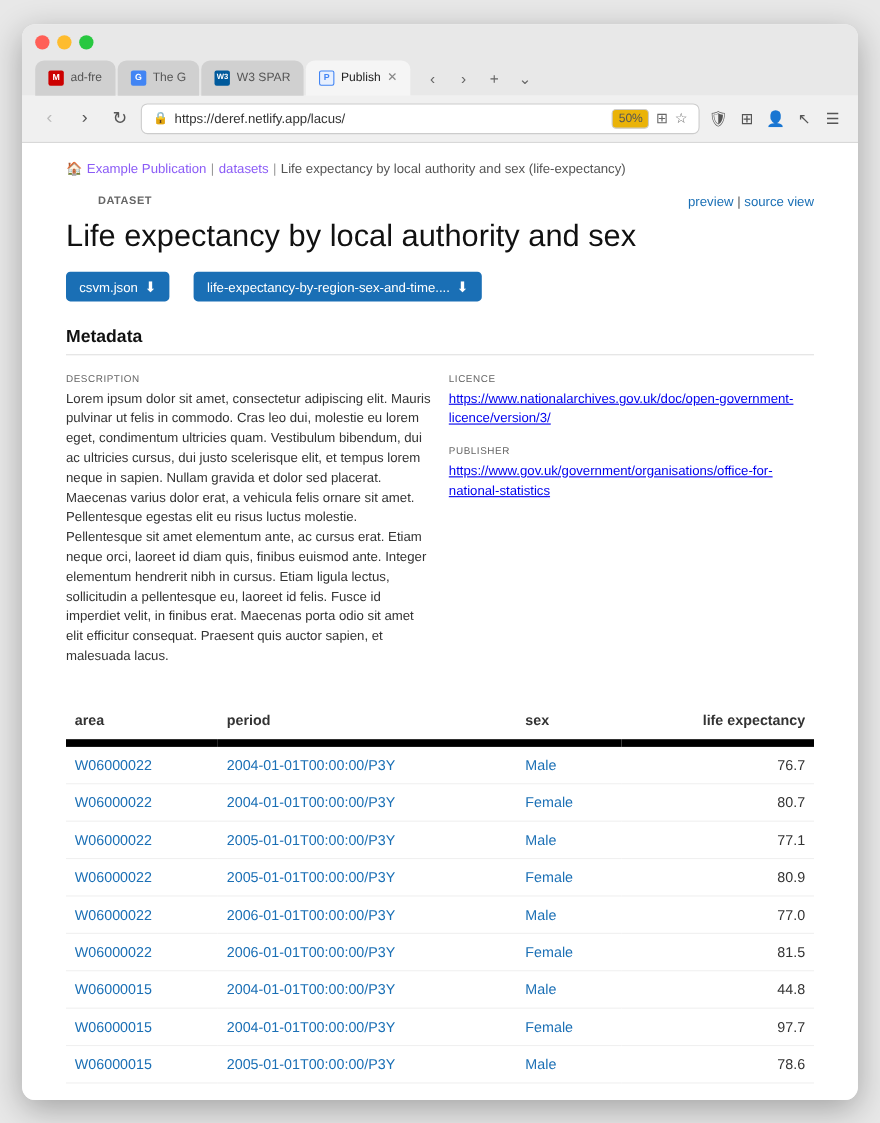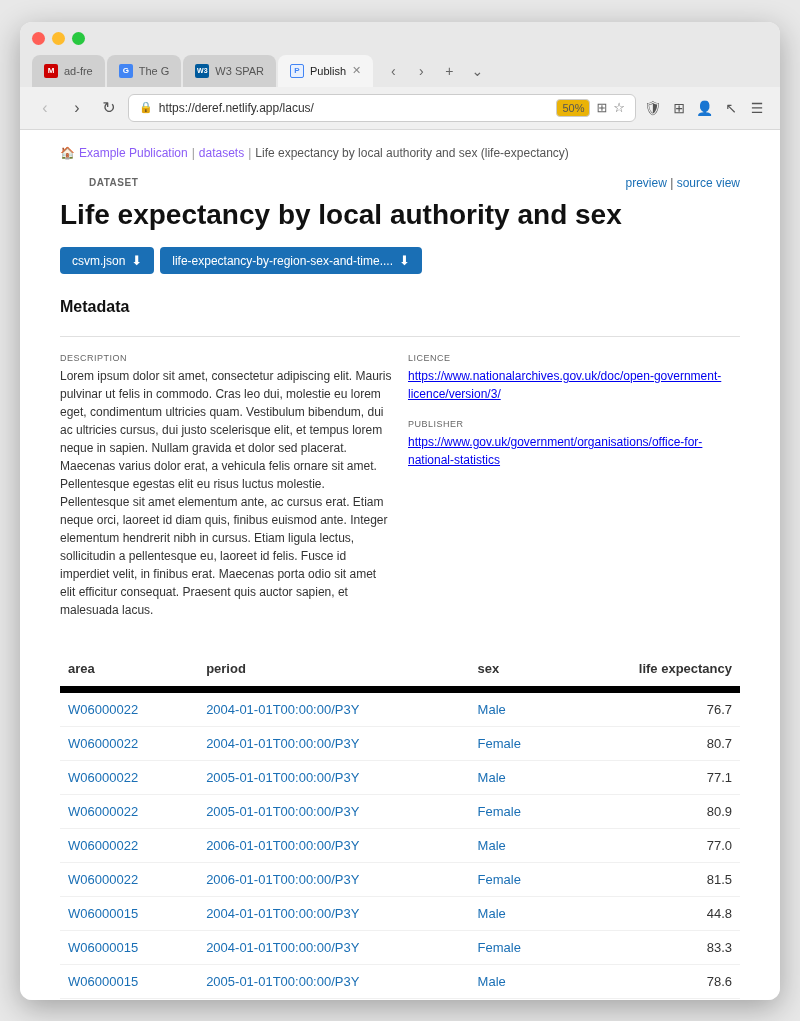--- a/index.html
+++ b/index.html
@@ -128,42 +128,42 @@
       margin-bottom: 8px;
       padding-left: 29px;
     }
     .dataset-label {
       font-size: 10px; font-weight: 600; color: #666; letter-spacing: 0.5px; text-transform: uppercase;
     }
     .view-links { font-size: 12px; color: #555; }
     .view-links a { color: #1a6fb5; text-decoration: none; }
 
     .page-title {
-      font-size: 28px; font-weight: 700; color: #111;
+      font-size: 28px; font-weight: 400; color: #111;
       margin-bottom: 16px;
       line-height: 1.2;
     }
 
     
     .download-buttons {
-      display: flex; gap: 6px; margin-bottom: 24px;
+      display: flex; gap: 22px; margin-bottom: 24px;
     }
     .dl-btn {
       display: flex; align-items: center; gap: 6px;
       background: #1a6fb5; color: white;
       border: none; border-radius: 4px;
       padding: 6px 12px;
       font-size: 12px; cursor: pointer;
     }
     .dl-btn .dl-icon { font-size: 13px; }
 
     
     .section-title {
       font-size: 16px; font-weight: 600; color: #111;
-      padding-bottom: 20px;
+      padding-bottom: 6px;
       border-bottom: 1px solid #e0e0e0;
       margin-bottom: 16px;
     }
 
     
     .metadata-grid {
       display: grid;
       grid-template-columns: 1fr 1fr;
       gap: 16px;
       margin-bottom: 32px;
@@ -376,21 +376,21 @@
               <tr>
                 <td><a href="#">W06000015</a></td>
                 <td><a href="#">2004-01-01T00:00:00/P3Y</a></td>
                 <td><a href="#">Male</a></td>
                 <td>44.8</td>
               </tr>
               <tr>
                 <td><a href="#">W06000015</a></td>
                 <td><a href="#">2004-01-01T00:00:00/P3Y</a></td>
                 <td><a href="#">Female</a></td>
-                <td>83.3</td>
+                <td>97.7</td>
               </tr>
               <tr>
                 <td><a href="#">W06000015</a></td>
                 <td><a href="#">2005-01-01T00:00:00/P3Y</a></td>
                 <td><a href="#">Male</a></td>
                 <td>78.6</td>
               </tr>
             </tbody>
         </table>
       </div>

